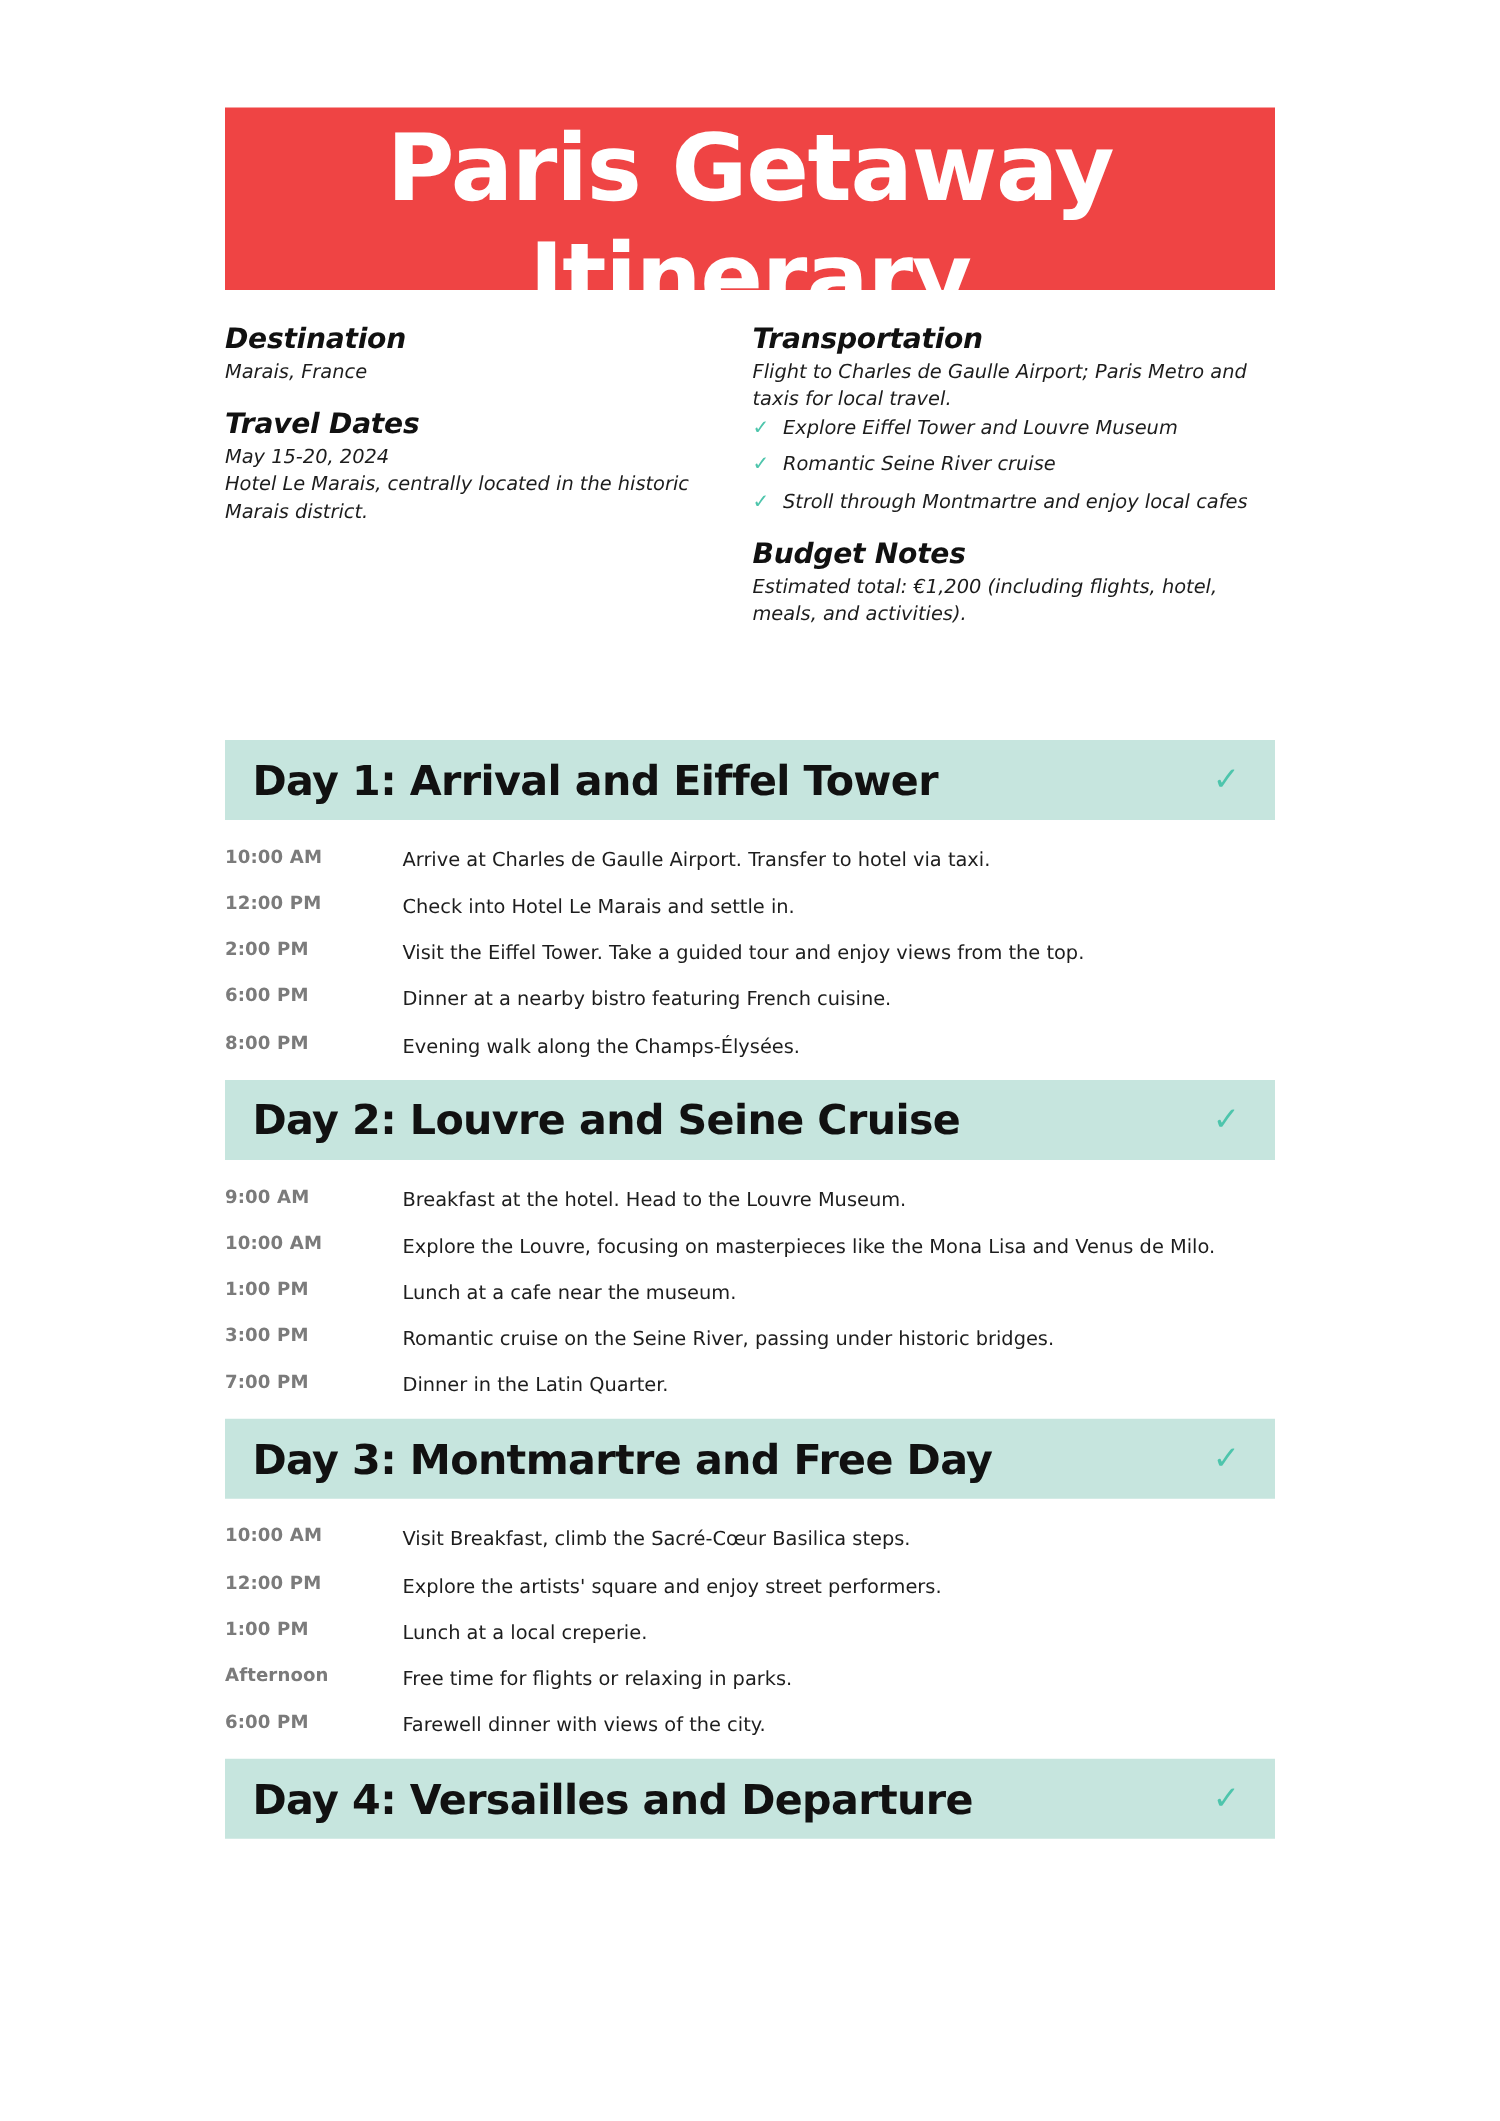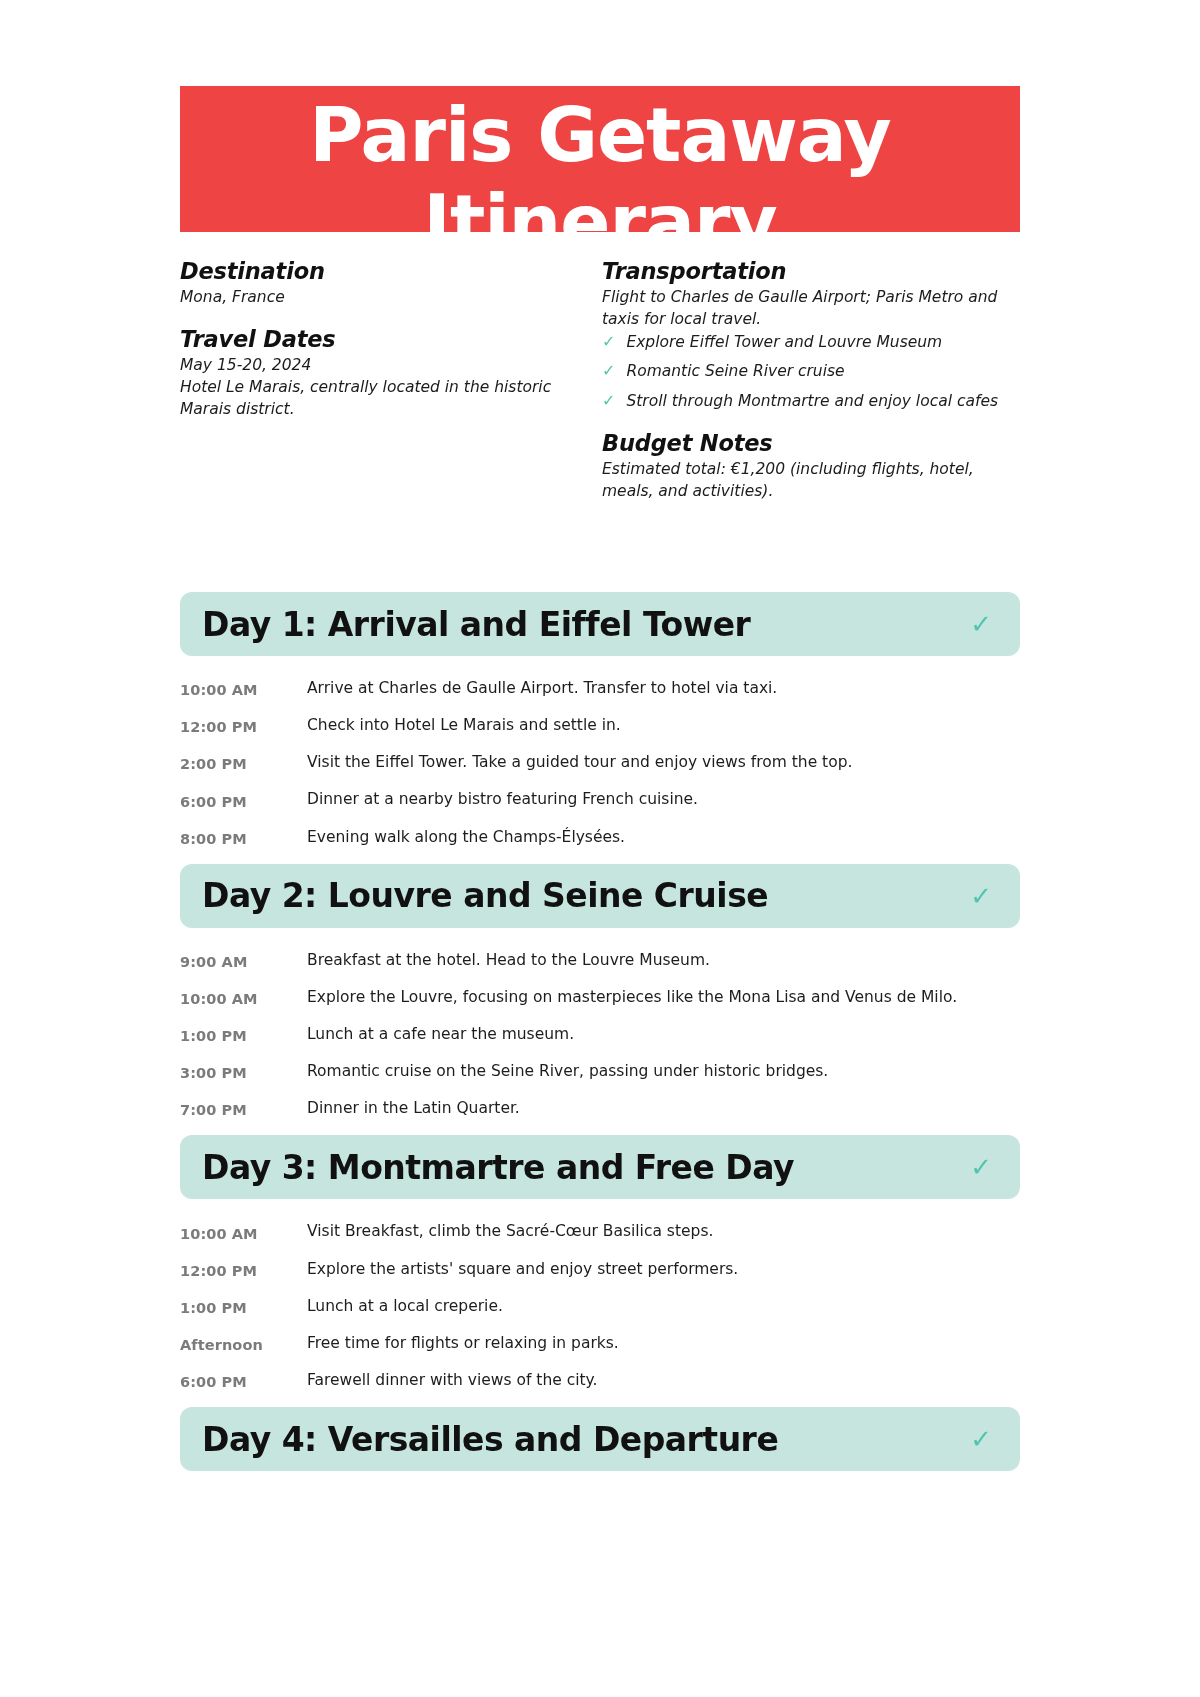--- a/index.html
+++ b/index.html
@@ -74,39 +74,39 @@
   
   .days { position:absolute; left:180px; top:592px; width:840px; }
   .day { margin-bottom:14px; }
   .day-bar {
     background:#c6e5de;
     height:64px;
     display:flex;
     align-items:center;
     justify-content:space-between;
     padding:0 28px 0 22px;
-    border-radius:12px;
   }
   .day-title {
     font-size:33px;
     font-weight:bold;
     color:#111111;
     letter-spacing:-0.5px;
     line-height:1;
   }
   .day-check {
     color:#4ec5ac;
     font-size:26px;
     line-height:1;
   }
   .rows { padding-top:22px; }
   .row {
     display:flex;
-    align-items:flex-end;
+    align-items:flex-start;
     margin-bottom:17px;
+    gap:15px;
   }
   .row-time {
     width:127px;
     flex:0 0 127px;
     font-size:14.5px;
     font-weight:bold;
     color:#7b7b7b;
     letter-spacing:0.1px;
   }
   .row-desc {
@@ -122,21 +122,21 @@
 
   <div class="banner">
     <div class="banner-title">Paris Getaway
 Itinerary</div>
   </div>
 
   <div class="info">
 
     <div class="col left">
       <h3>Destination</h3>
-      <p>Mona, France</p>
+      <p>Marais, France</p>
 
       <h3 class="gap">Travel Dates</h3>
       <p>May 15-20, 2024</p>
 
       <p>Hotel Le Marais, centrally located in the historic Marais district.</p>
     </div>
 
     <div class="col right">
       <h3>Transportation</h3>
       <p>Flight to Charles de Gaulle Airport; Paris Metro and taxis for local travel.</p>

